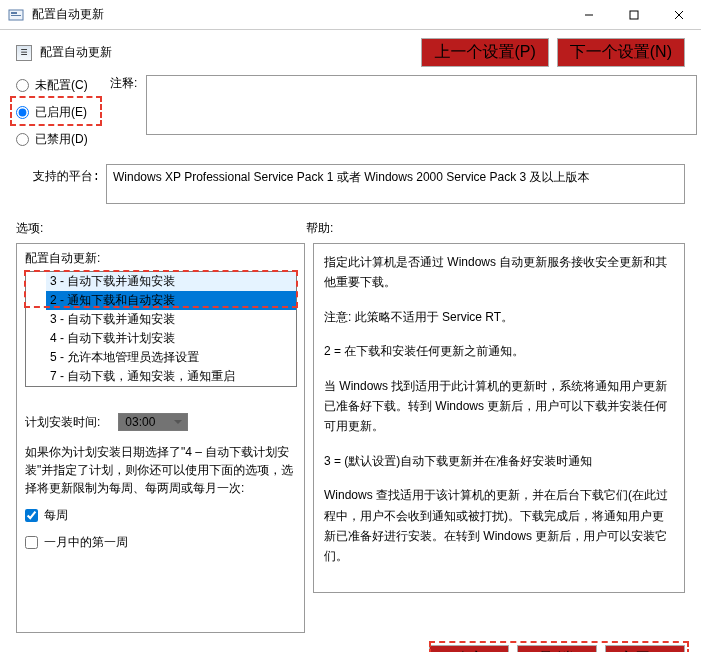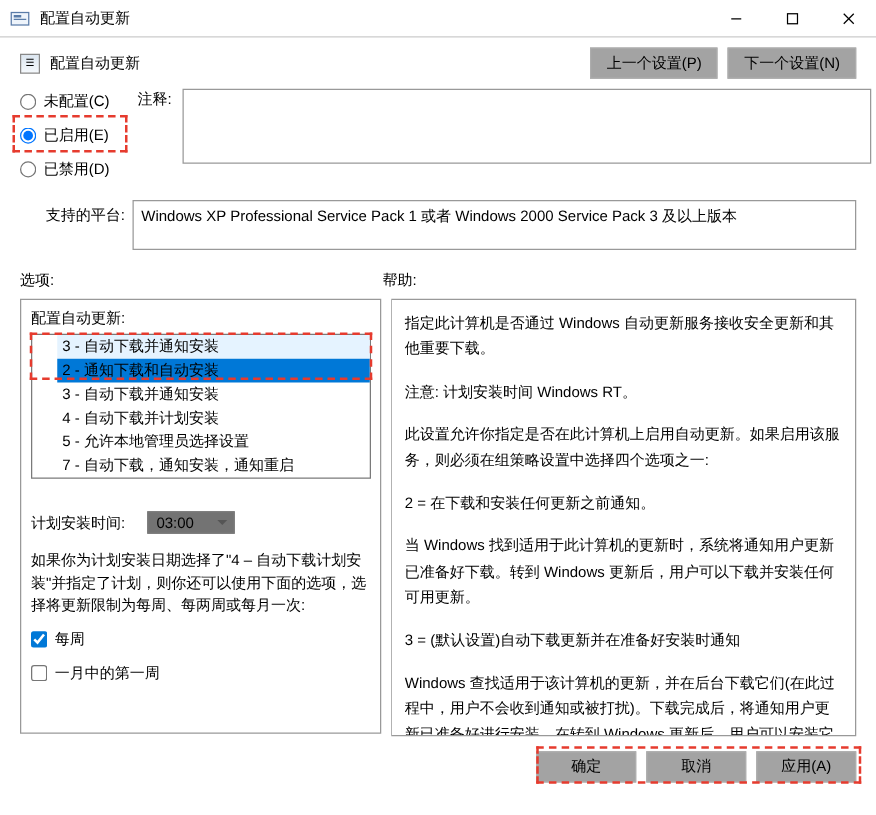--- a/index.html
+++ b/index.html
@@ -9,41 +9,41 @@
   .titlebar-title { flex: 1; font-size: 12px; }
   .titlebar-controls { display: flex; }
   .tb-btn { width: 45px; height: 30px; display: flex; align-items: center; justify-content: center; cursor: default; }
   .tb-btn svg { width: 10px; height: 10px; }
   .tb-close { width: 45px; }
   
   .header-row { display: flex; align-items: center; padding: 8px 16px 4px 16px; }
   .header-icon { width: 16px; height: 16px; margin-right: 8px; border: 1px solid #888; background: linear-gradient(#dce6f0, #f4f8fc); font-size: 8px; text-align: center; line-height: 14px; }
   .header-title { flex: 1; font-size: 12px; }
   .nav-btns { display: flex; gap: 8px; }
-  .btn { background: #a3a3a3; border: 1px solid #adadad; padding: 3px 12px; font-size: 12px; cursor: default; min-width: 80px; text-align: center; font-family: inherit; }
+  .btn { background: #b91c1c; border: 1px solid #adadad; padding: 3px 12px; font-size: 16px; cursor: default; min-width: 80px; text-align: center; font-family: inherit; }
   
   .upper-grid { padding: 4px 4px 0 16px; }
   .grid-row { display: flex; align-items: flex-start; margin-bottom: 6px; }
   .radios { width: 90px; padding-top: 2px; }
   .radio-line { display: flex; align-items: center; margin-bottom: 10px; position: relative; }
   .radio-line input { margin-right: 6px; }
   .highlight-red { position: absolute; border: 2px dashed #e63b2e; pointer-events: none; }
   .comment-label { width: 90px; padding-left: 4px; }
   .comment-box { flex: 1; height: 60px; border: 1px solid #999; background: #fff; overflow-y: scroll; padding: 2px; }
   
   .platform-row { display: flex; align-items: flex-start; padding: 0 16px 6px 16px; }
-  .platform-label { width: 90px; text-align: right; padding-right: 6px; padding-top: 4px; }
+  .platform-label { width: 90px; text-align: right; padding-right: 6px; padding-top: 4px; font-family: Liberation Mono, monospace; }
   .platform-box { flex: 1; height: 40px; border: 1px solid #999; background: #fff; overflow-y: scroll; padding: 4px 6px; line-height: 1.4; }
   
   .labels-row { display: flex; padding: 10px 16px 6px 16px; }
   .labels-row .left-lbl { width: 290px; }
   
   .panes { display: flex; padding: 0 16px; gap: 8px; }
   .left-pane, .right-pane { border: 1px solid #999; background: #fff; position: relative; }
-  .left-pane { width: 289px; height: 348px; }
+  .left-pane { width: 289px; height: 390px; }
   .right-pane { flex: 1; height: 350px; overflow-y: scroll; padding: 8px 10px; line-height: 1.7; }
   .right-pane p { margin-bottom: 14px; }
   
   .left-scroll { position: absolute; top: 0; left: 0; right: 0; bottom: 0; overflow-x: scroll; overflow-y: hidden; }
   .left-inner { width: 310px; padding: 6px 8px; }
   
   .combo-label { margin-bottom: 4px; }
   .dropdown-open { border: 1px solid #7a7a7a; width: 272px; background: #fff; position: relative; }
   .dropdown-list { }
   .dd-item { padding: 1px 4px; white-space: nowrap; margin-left: 20px; }
@@ -169,22 +169,21 @@
         </label>
         <label class="chk-row">
           <input type="checkbox" style="">
           <span>一月中的第一周</span>
         </label>
       </div>
     </div>
   </div>
   <div class="right-pane" id="help-pane">
       <p>指定此计算机是否通过 Windows 自动更新服务接收安全更新和其他重要下载。</p>
-      <p>注意: 计划安装时间 Windows RT。</p>
-      <p>此设置允许你指定是否在此计算机上启用自动更新。如果启用该服务，则必须在组策略设置中选择四个选项之一:</p>
+      <p>注意: 此策略不适用于 Service RT。</p>
       <p>2 = 在下载和安装任何更新之前通知。</p>
       <p>  当 Windows 找到适用于此计算机的更新时，系统将通知用户更新已准备好下载。转到 Windows 更新后，用户可以下载并安装任何可用更新。</p>
       <p>3 = (默认设置)自动下载更新并在准备好安装时通知</p>
       <p>  Windows 查找适用于该计算机的更新，并在后台下载它们(在此过程中，用户不会收到通知或被打扰)。下载完成后，将通知用户更新已准备好进行安装。在转到 Windows 更新后，用户可以安装它们。</p>
     </div>
 </div>
 
 <div class="footer">
   <button class="btn">确定</button>
   <button class="btn">取消</button>

